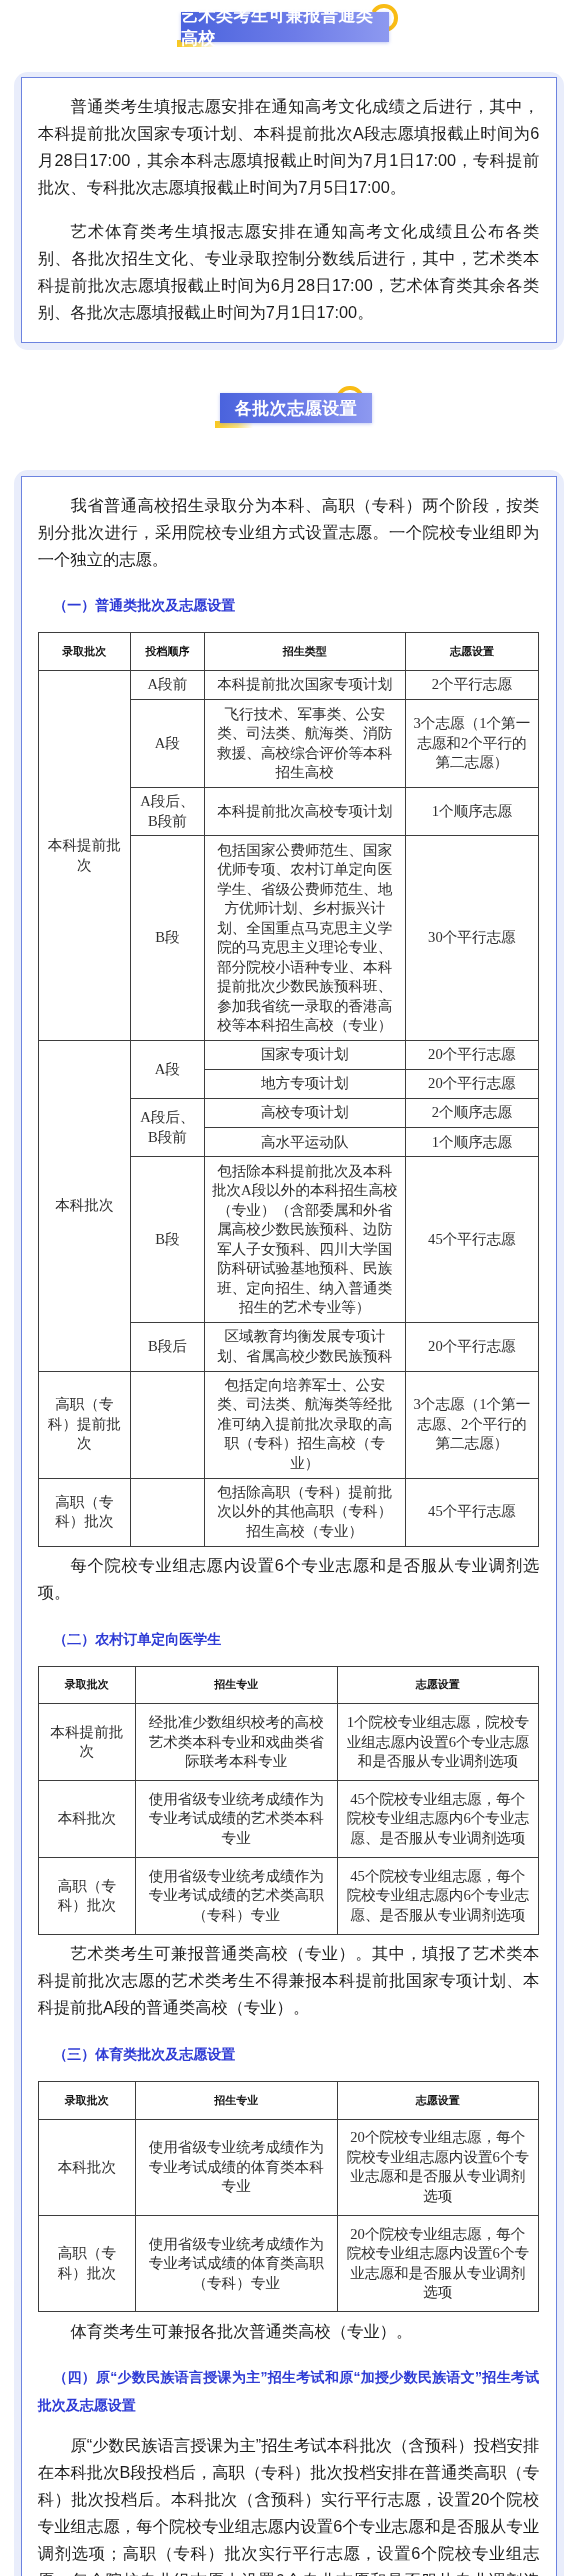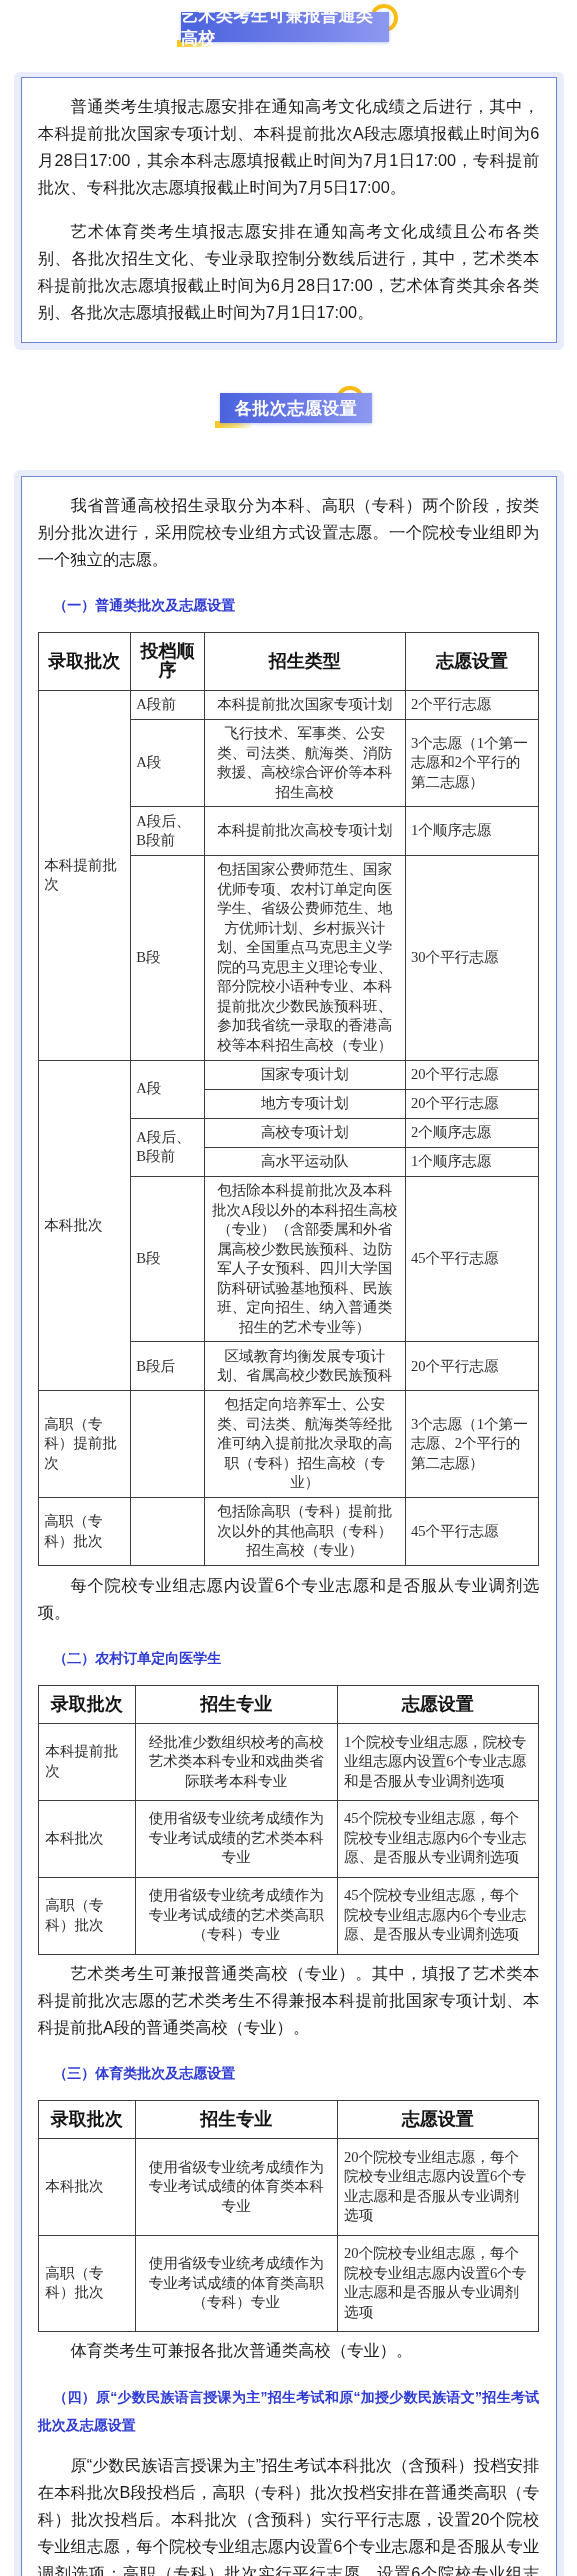--- a/index.html
+++ b/index.html
@@ -24,21 +24,21 @@
     border:4.9px solid #f9bc15;z-index:0;background:transparent;
   }
   .badge-bar{
     position:absolute;height:6.5px;z-index:0;
     background:linear-gradient(90deg,#f9c81f 0%,#fbe27a 60%,rgba(253,243,196,0) 100%);
   }
 
   
   .lav-section{
     position:relative;margin:12px auto;width:550px;background:#e9edfb;
-    border-radius:6px;padding:5.4px 7px 7.6px 7px;box-sizing:border-box;
+    border-radius:14px;padding:5.4px 7px 7.6px 7px;box-sizing:border-box;
   }
   .white-box{
     background:#ffffff;border:1.1px solid #6c83e0;box-sizing:border-box;
     padding:15px 16.3px 14px 16.3px;
   }
 
   
   .para{
     margin:0 0 16.3px 0;font-size:16.3px;line-height:27px;color:#1b1b1b;
     text-align:justify;text-indent:2em;
@@ -55,23 +55,23 @@
     width:100%;border-collapse:collapse;table-layout:fixed;
     font-family:"Liberation Serif", serif;color:#2e2e2e;
     margin:3.3px 0 5.4px 0;
   }
   table.batch th, table.batch td{
     border:1.1px solid #3d3d3d;font-size:14.6px;line-height:19.5px;
     padding:4.3px 5.4px;vertical-align:middle;word-break:break-all;
   }
   table.batch th{
     font-weight:bold;color:#141414;text-align:center;padding:8.7px 3.3px;
-    font-size:18px;
-  }
-  td.c-center{text-align:left;}
+    font-size:11px;
+  }
+  td.c-center{text-align:center;}
   td.c-left{text-align:center;}
   table.batch.roomy td{padding:8.7px 6.5px;}
 </style>
 </head>
 <body>
 
 <div class="page">
 
   <div class="badge-wrap" style="margin-top:12px;">
     <div class="badge-ring" style="left:370px;top:-7.6px;"></div>

